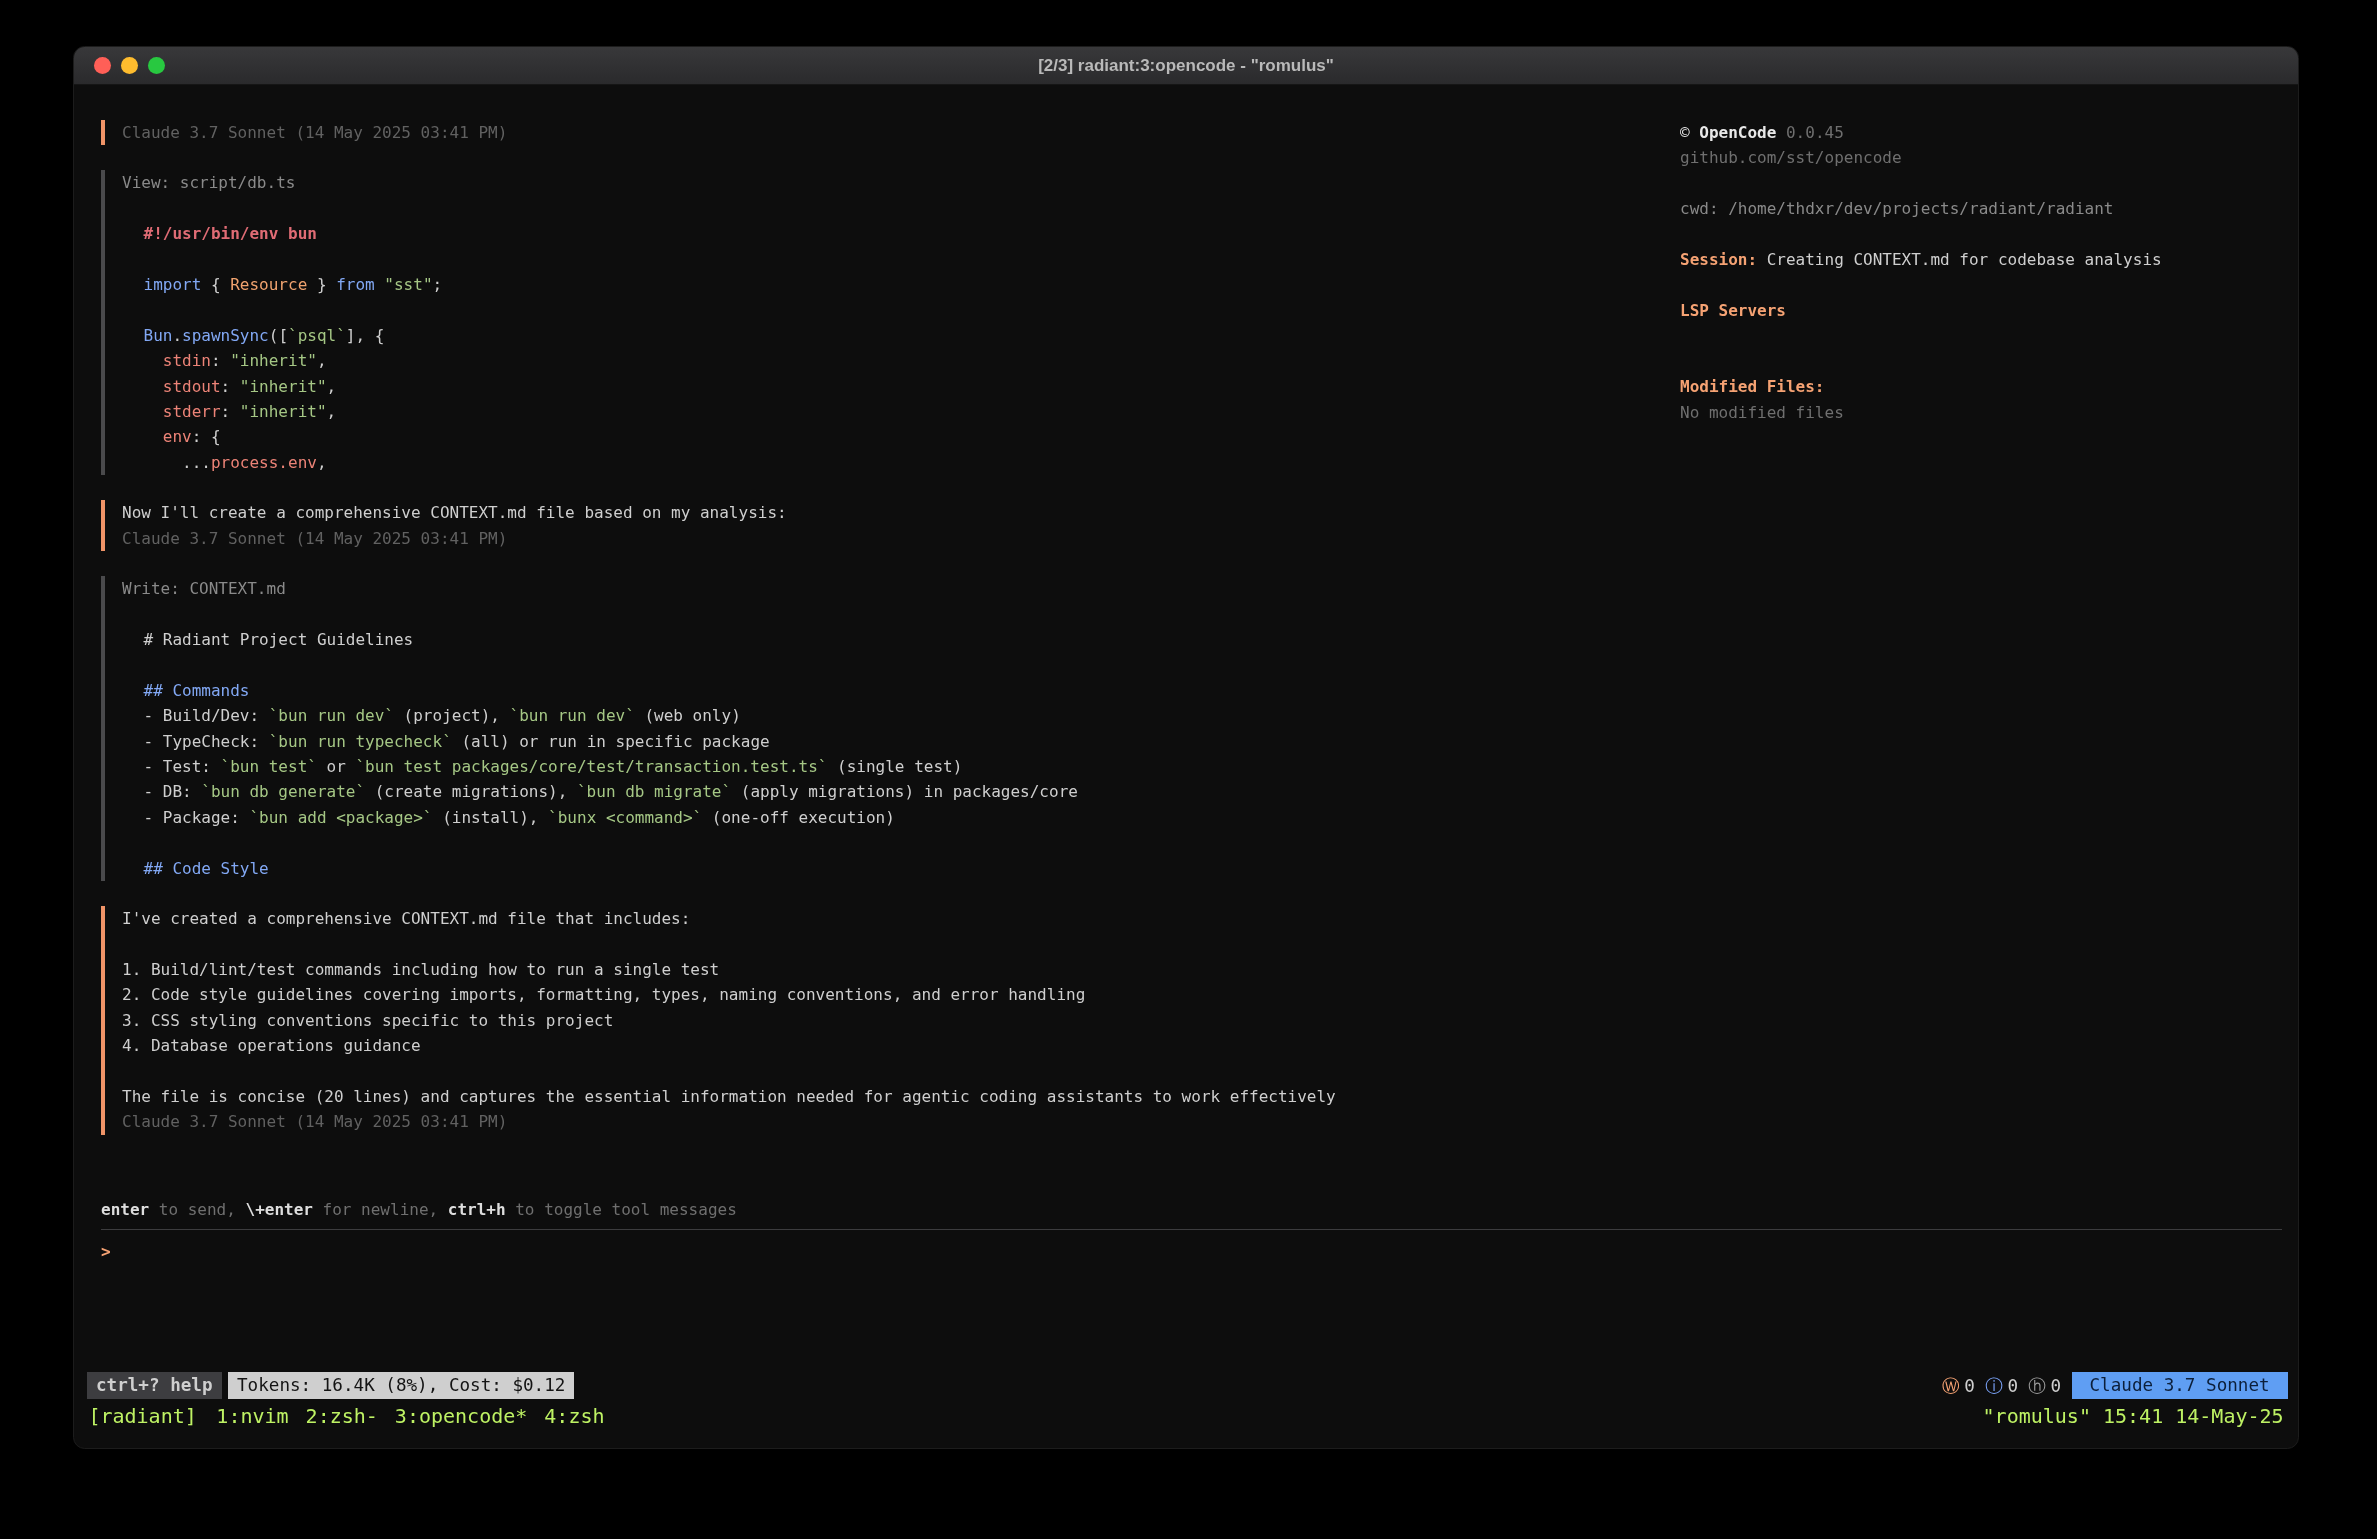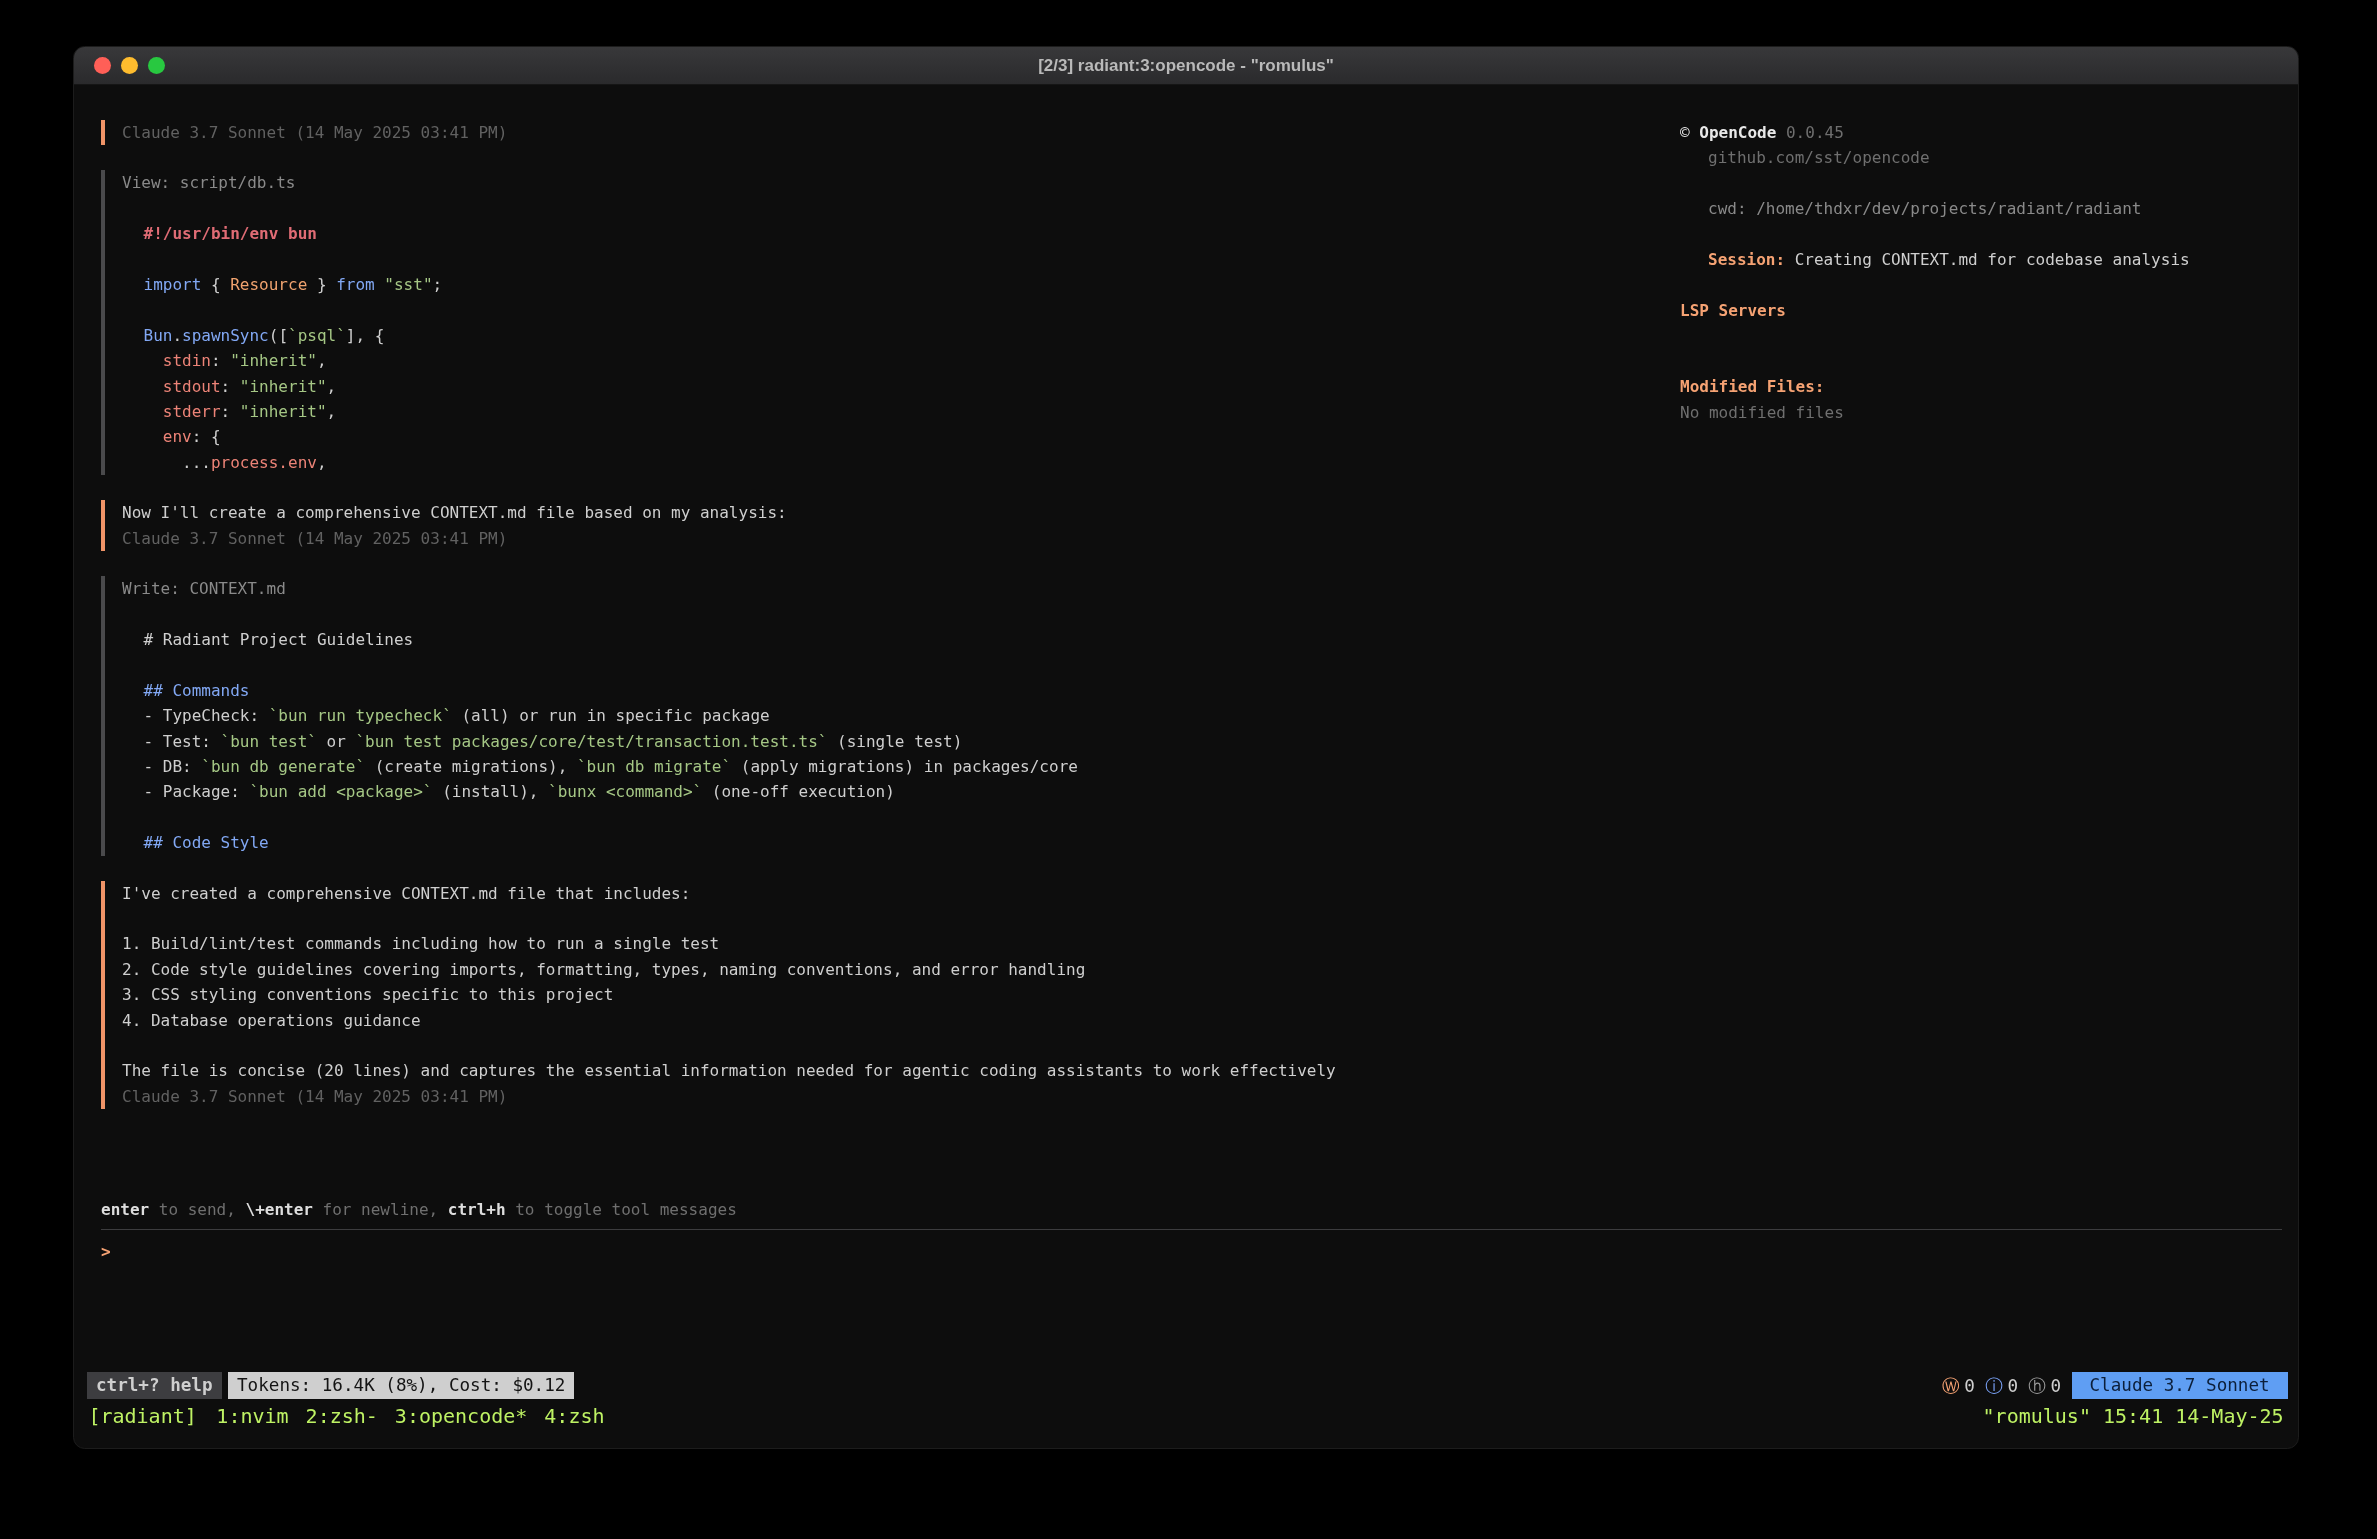--- a/index.html
+++ b/index.html
@@ -51,21 +51,21 @@
 
   
   .editor { flex:none; height:173px; padding:0 15.7px 0 27px; }
   .divider { border:none; border-top:1.3px solid #3c3c3e; margin:6.5px 0 9px 0; }
   .prompt-line { display:flex; align-items:center; }
   .prompt-symbol { color:#f5a273; font-weight:bold; }
 
   
   .sidebar { width:618px; flex:none; padding-right:57px; }
   .sb-line { margin:0; }
-  .sb-gap { margin-bottom:25.4px;margin-left:28px; }
+  .sb-gap { margin-bottom:25.4px; }
   .sb-gap2 { margin-bottom:51px; }
   .sb-logo-glyph { color:#e8e8e8; }
   .sb-logo-text { color:#e8e8e8; font-weight:bold; }
   .sb-ver { color:#6f6f6f; }
   .sb-repo { color:#6f6f6f; }
   .sb-cwd { color:#8a8a8a; }
   .sb-accent { color:#f5a273; font-weight:bold; }
   .sb-val { color:#cfcfcf; }
   .sb-muted { color:#6f6f6f; }
   .sb-wrap { white-space:normal; }
@@ -135,20 +135,21 @@
         <div>Now I'll create a comprehensive CONTEXT.md file based on my analysis:</div>
         <div class="msg-header">Claude 3.7 Sonnet (14 May 2025 03:41 PM)</div>
       </div>
 
       <div class="block tool-block">
         <div class="tool-title">Write: CONTEXT.md</div>
         <div class="code-block">
             <div class="line"><span class="tok-fg"># Radiant Project Guidelines</span></div>
             <div class="line">&nbsp;</div>
             <div class="line"><span class="tok-blue">## Commands</span></div>
+            <div class="line"><span class="tok-fg">- Build/Dev: </span><span class="tok-green">`bun run dev`</span><span class="tok-fg"> (project), </span><span class="tok-green">`bun run dev`</span><span class="tok-fg"> (web only)</span></div>
             <div class="line"><span class="tok-fg">- TypeCheck: </span><span class="tok-green">`bun run typecheck`</span><span class="tok-fg"> (all) or run in specific package</span></div>
             <div class="line"><span class="tok-fg">- Test: </span><span class="tok-green">`bun test`</span><span class="tok-fg"> or </span><span class="tok-green">`bun test packages/core/test/transaction.test.ts`</span><span class="tok-fg"> (single test)</span></div>
             <div class="line"><span class="tok-fg">- DB: </span><span class="tok-green">`bun db generate`</span><span class="tok-fg"> (create migrations), </span><span class="tok-green">`bun db migrate`</span><span class="tok-fg"> (apply migrations) in packages/core</span></div>
             <div class="line"><span class="tok-fg">- Package: </span><span class="tok-green">`bun add &lt;package&gt;`</span><span class="tok-fg"> (install), </span><span class="tok-green">`bunx &lt;command&gt;`</span><span class="tok-fg"> (one-off execution)</span></div>
             <div class="line">&nbsp;</div>
             <div class="line"><span class="tok-blue">## Code Style</span></div>
           </div>
       </div>
 
       <div class="block msg-block">

